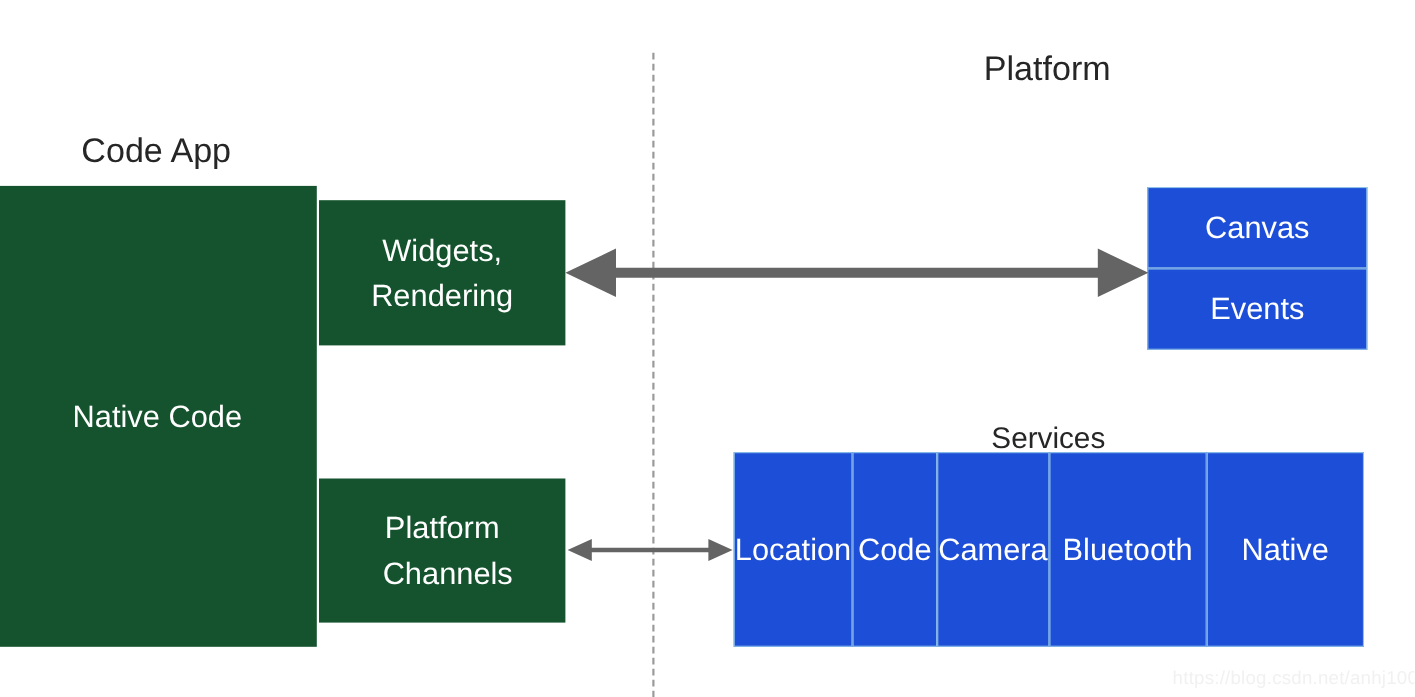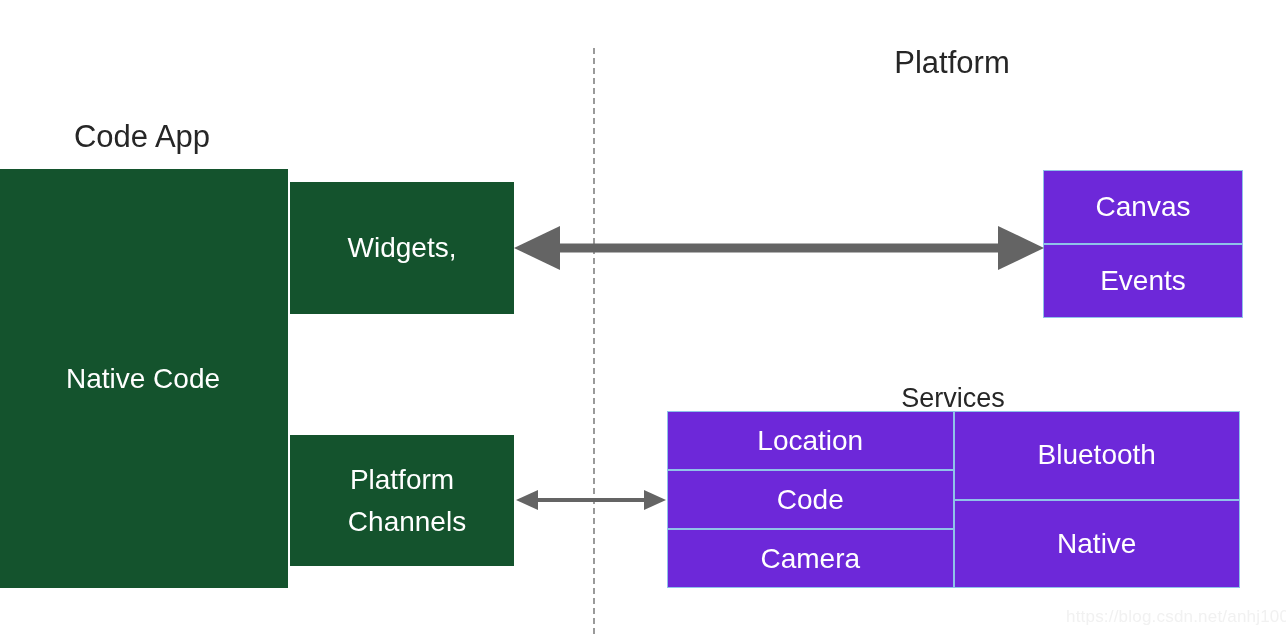--- a/index.html
+++ b/index.html
@@ -42,42 +42,42 @@
     align-items: center;
     justify-content: center;
     text-align: center;
     font-size: 28px;
     line-height: 1.47;
     box-sizing: border-box;
   }
 
   
   .blue-cell {
-    background: #6d28d9;
+    background: #1d4ed8;
     color: #ffffff;
     display: flex;
     align-items: center;
     justify-content: center;
     text-align: center;
     font-size: 28px;
     line-height: 1.2;
     box-sizing: border-box;
     border: 1px solid #8fc2e8;
   }
   #canvas-events-group,
   #services-table {
     display: flex;
     box-sizing: border-box;
   }
   #canvas-events-group { flex-direction: column; }
 
   #services-table { flex-direction: row; }
   .services-col {
     display: flex;
-    flex-direction: column;
+    flex-direction: row;
     flex: 1 1 0;
   }
 
   
   #divider {
     border-left: 2px dashed #9a9a9a;
   }
 
   
   .arrow-svg { display: block; overflow: visible; }
@@ -103,20 +103,21 @@
 
   <div class="abs" id="divider" style="left:593px; top:48px; height:586px;"></div>
 
   <div class="abs green-box" id="native-code-box" style="left:-2px; top:169px; width:290px; height:419px;">
     <span>Native Code</span>
   </div>
 
   <div class="abs green-box" id="widgets-rendering-box" style="left:290px; top:182px; width:224px; height:132px;">
     <span style="display:block;">
       <span style="display:block;">Widgets,</span>
+      <span style="display:block;">Rendering</span>
     </span>
   </div>
 
   <div class="abs green-box" id="platform-channels-box" style="left:290px; top:435px; width:224px; height:131px;">
     <span style="display:block;">
       <span style="display:block;">Platform</span>
       <span style="display:block;margin-left:10px;">Channels</span>
     </span>
   </div>
 

